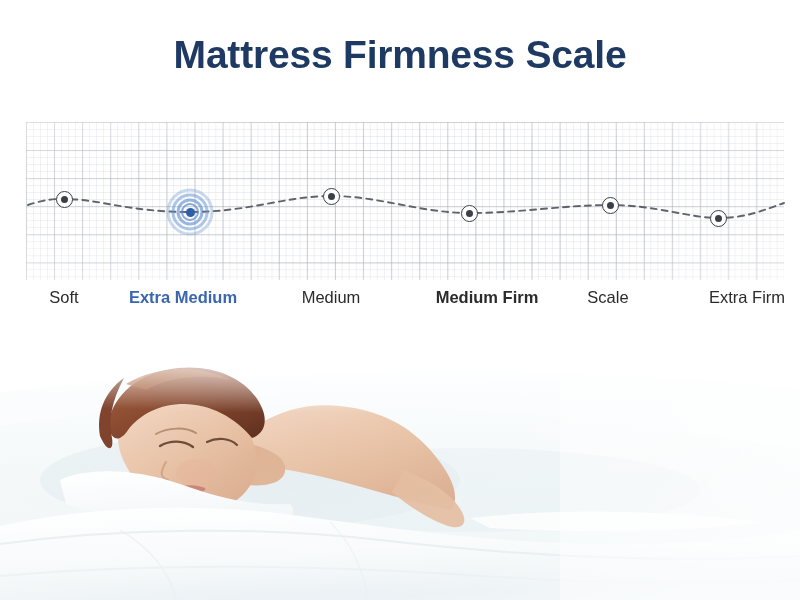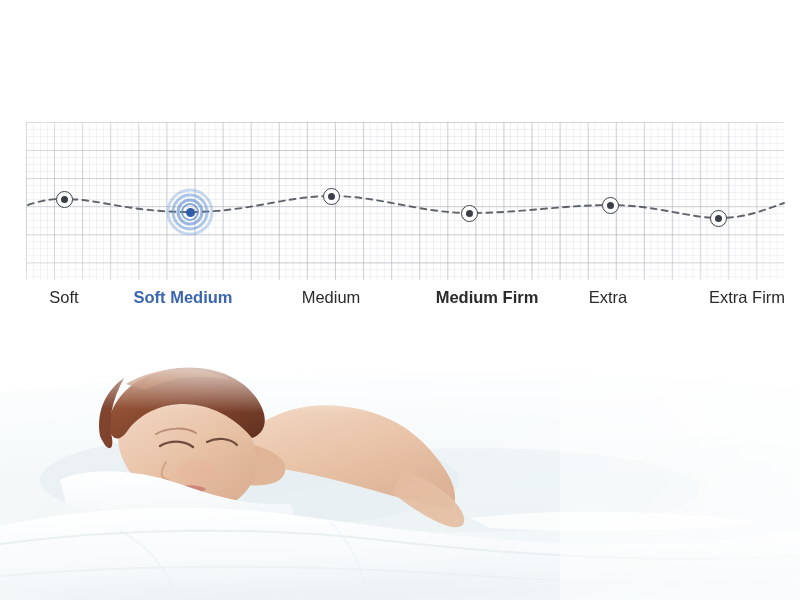--- a/index.html
+++ b/index.html
@@ -137,20 +137,21 @@
     overflow:hidden;
     background:#fdfefe;
   }
   .photo-svg { display:block; width:800px; height:270px; }
 </style>
 </head>
 <body>
 
 <div id="page">
 
+  <div class="title">Mattress Firmness Scale</div>
 
   <div class="chart-area">
 
     <div class="grid-layer"></div>
 
     <svg class="curve-svg" viewBox="0 0 800 175" preserveAspectRatio="none">
       <path d="M 28 90 C 46 84, 54 84, 64 84
                C 100 84, 128 97, 190 97
                C 250 97, 285 81, 331 81
                C 380 81, 420 98, 469 98
@@ -170,24 +171,24 @@
     </div>
 
     <div class="marker" style="left:331px; top:81px;"></div>
     <div class="marker" style="left:469px; top:98px;"></div>
     <div class="marker" style="left:610px; top:90px;"></div>
     <div class="marker" style="left:718px; top:103px;"></div>
   </div>
 
   <div class="labels">
     <div class="label" style="left:64px;">Soft</div>
-    <div class="label active" style="left:183px;">Soft Medium</div>
+    <div class="label active" style="left:183px;">Extra Medium</div>
     <div class="label" style="left:331px;text-align:right;">Medium</div>
     <div class="label" style="left:487px;font-weight:bold;">Medium Firm</div>
-    <div class="label" style="left:608px;">Extra</div>
+    <div class="label" style="left:608px;">Scale</div>
     <div class="label" style="left:719px;margin-left:28px;">Extra Firm</div>
   </div>
 
   <div class="photo">
     <svg class="photo-svg" viewBox="0 0 800 270" preserveAspectRatio="none">
       <defs>
         <linearGradient id="bedbg" x1="0" y1="0" x2="0" y2="1">
           <stop offset="0%" stop-color="#ffffff"></stop>
           <stop offset="22%" stop-color="#fbfdfd"></stop>
           <stop offset="55%" stop-color="#f4f8f9"></stop>

